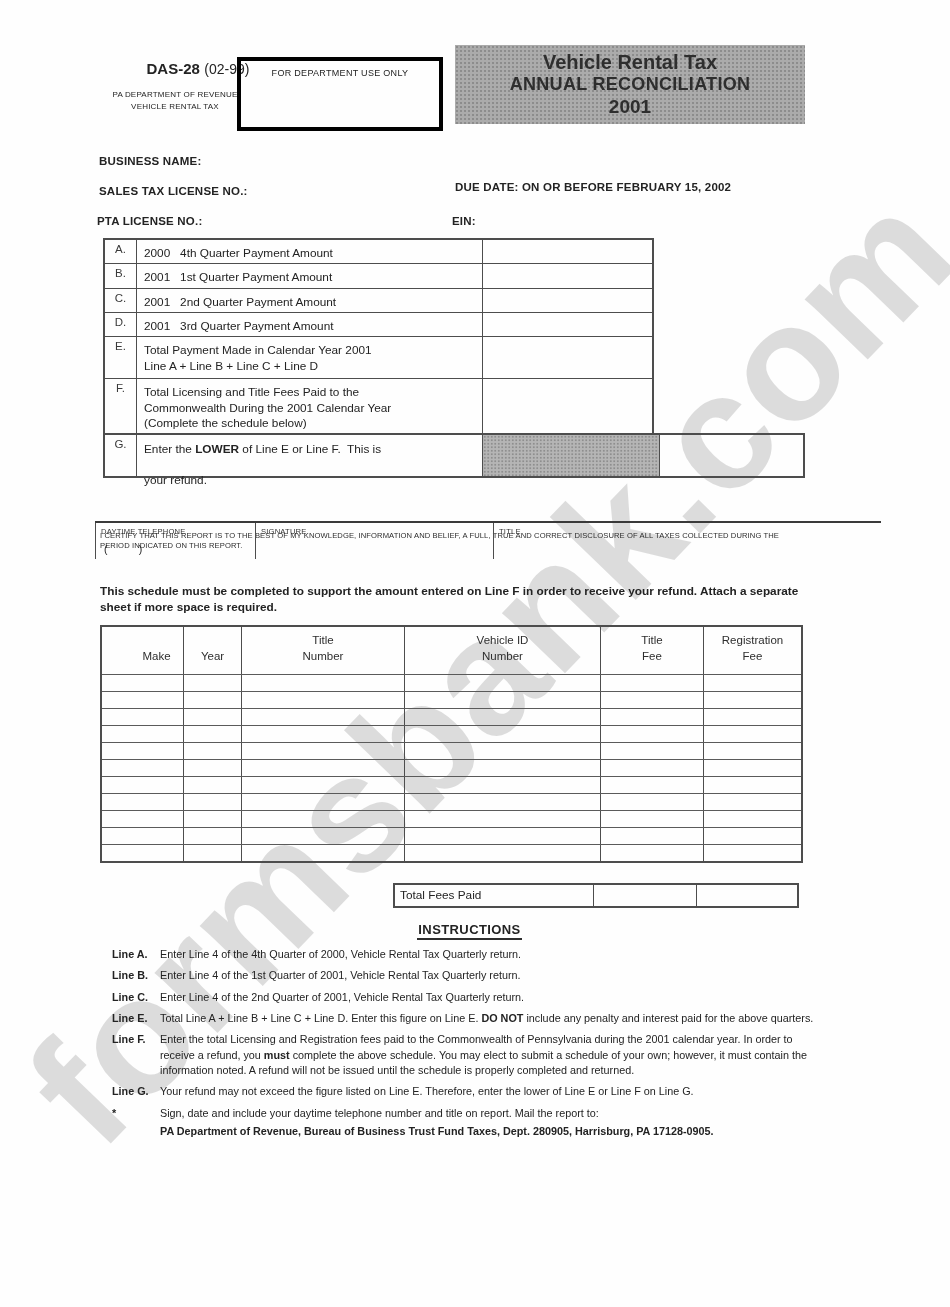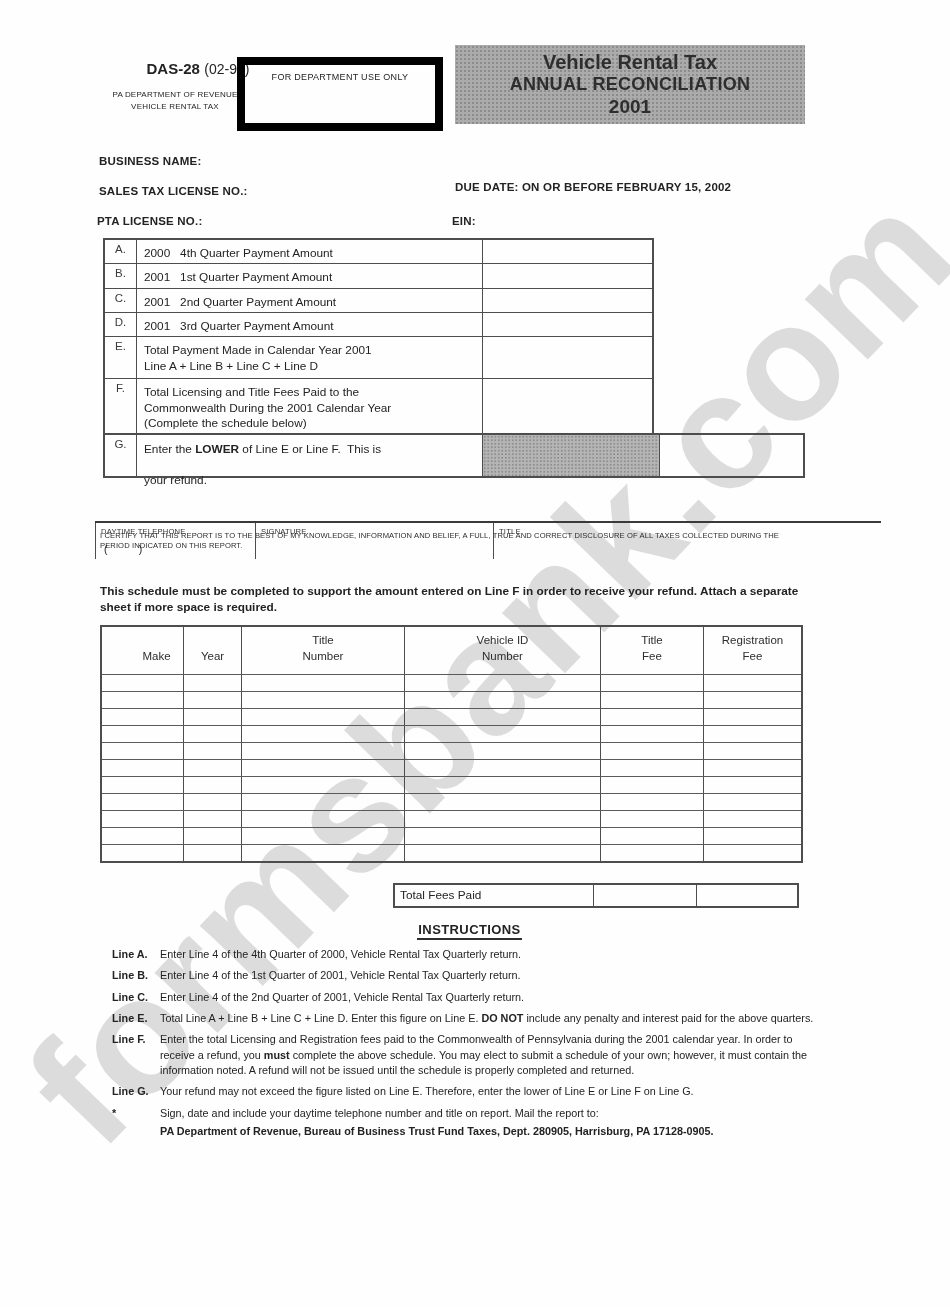--- a/index.html
+++ b/index.html
@@ -19,21 +19,21 @@
   }
 
   
   .das-block { left: 100px; top: 60px; width: 150px; text-align: center; }
   .das-code { font-size: 15px; font-weight: bold; padding-left: 46px; }
   .das-rev { font-size: 14px; font-weight: normal; }
   .agency { font-size: 8px; margin-top: 3px; letter-spacing: 0.2px; }
   .agency-first { margin-top: 12px; }
   .dept-box {
     left: 237px; top: 57px; width: 206px; height: 74px;
-    border: 8px solid #000000; padding-top: 7px; text-align: center;
+    border: 4px solid #000000; padding-top: 7px; text-align: center;
   }
   .dept-label { font-size: 9px; letter-spacing: 0.3px; }
   .title-box {
     left: 455px; top: 45px; width: 350px; height: 79px;
     background-color: #ababab;
     background-image: radial-gradient(circle, rgba(70,70,70,0.30) 1px, transparent 1.3px);
     background-size: 4px 4px;
     display: flex; flex-direction: column; justify-content: center; align-items: center;
     color: #2e2e2e; text-align: center;
   }

